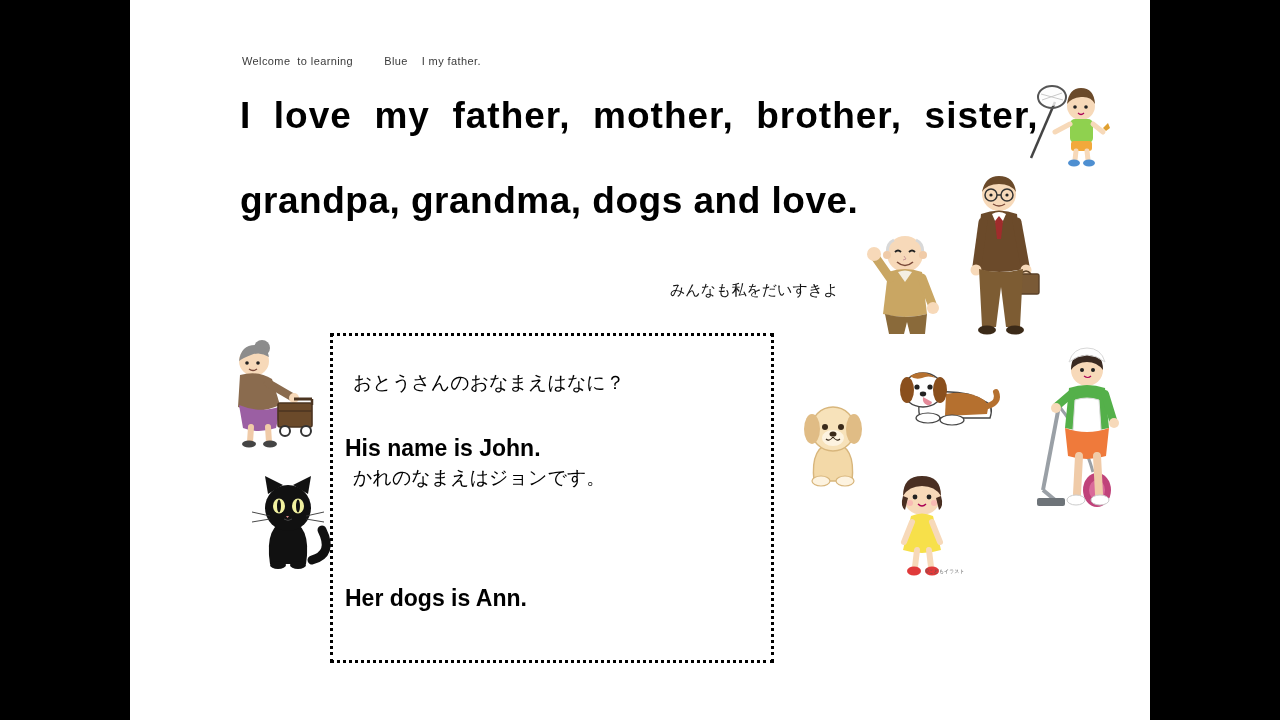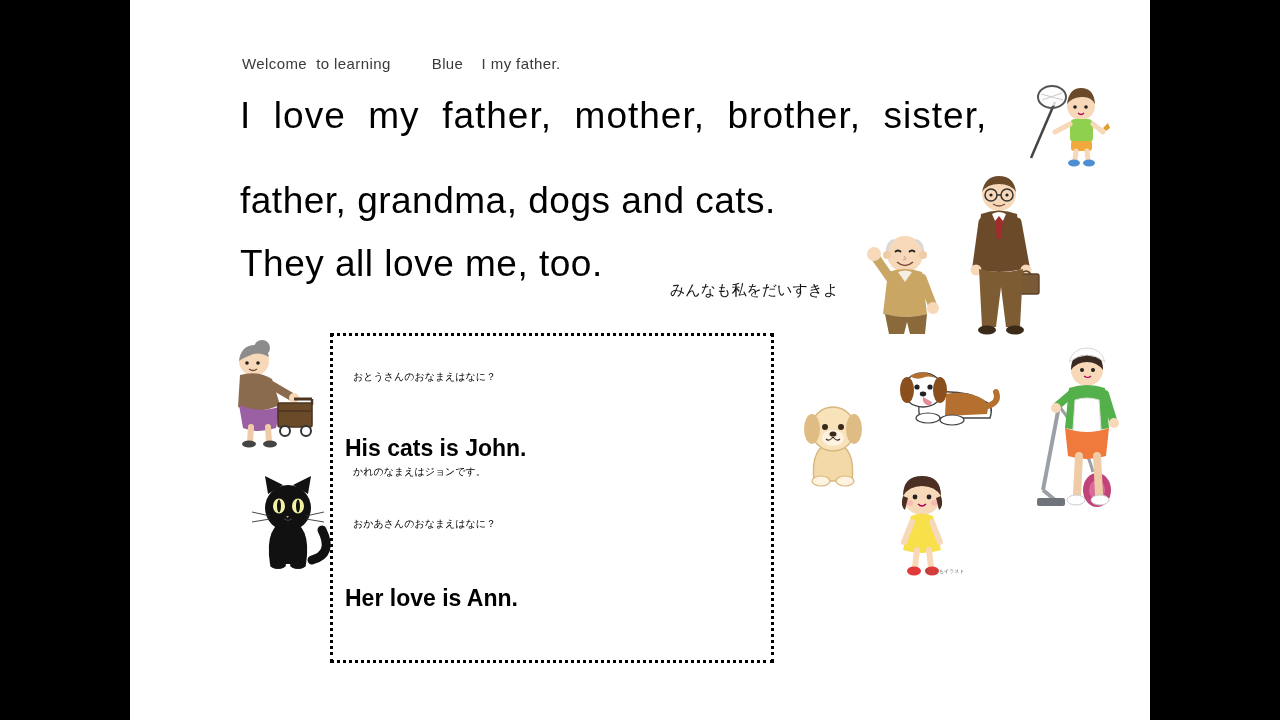--- a/index.html
+++ b/index.html
@@ -28,30 +28,30 @@
     height: 720px;
     background: #ffffff;
     overflow: hidden;
   }
 
   
   .header-line {
     position: absolute;
     left: 112px;
     top: 55px;
-    font-size: 15px;
+    font-size: 11px;
     color: #3a3a3a;
     letter-spacing: 0.4px;
     white-space: pre;
     text-align: right;
   }
   .main-line {
     position: absolute;
     color: #000;
-    font-weight: normal;
+    font-weight: bold;
     white-space: pre;
   }
   #line1 {
     left: 110px;
     top: 95px;
     font-size: 37px;
     letter-spacing: 1px;
   }
   #line2 {
     left: 110px;
@@ -91,21 +91,21 @@
     width: 420px;
   }
   .qa-en {
     font-size: 23px;
     font-weight: bold;
     color: #000;
     white-space: pre;
     line-height: 1.1;
   }
   .qa-jp {
-    font-size: 10px;
+    font-size: 19px;
     color: #000;
     white-space: pre;
     margin-top: 4px;
     margin-left: 8px;
   }
   #qa0 { top: 30px; }
   #qa1 { top: 100px; }
   #qa2 { top: 177px; }
   #qa3 { top: 250px; }
 
@@ -143,37 +143,35 @@
 </style>
 </head>
 <body>
 
 <div id="stage">
   <div id="slide">
 
     <div class="header-line">Welcome  to learning         Blue    I my father.</div>
 
     <div class="main-line" id="line1">I  love  my  father,  mother,  brother,  sister,</div>
-    <div class="main-line" id="line2">father, grandma, dogs and cats.</div>
-    <div class="main-line" id="line3">They all love me, too.</div>
+    <div class="main-line" id="line2">grandpa, grandma, dogs and love.</div>
     <div id="jp-note">みんなも私をだいすきよ</div>
 
     <div id="dialog-box">
       <div class="qa" id="qa0">
         <div class="qa-jp">おとうさんのおなまえはなに？</div>
       </div>
       <div class="qa" id="qa1">
-        <div class="qa-en">His cats is John.</div>
+        <div class="qa-en">His name is John.</div>
         <div class="qa-jp">かれのなまえはジョンです。</div>
       </div>
       <div class="qa" id="qa2">
-        <div class="qa-jp">おかあさんのおなまえはなに？</div>
       </div>
       <div class="qa" id="qa3">
-        <div class="qa-en">Her love is Ann.</div>
+        <div class="qa-en">Her dogs is Ann.</div>
       </div>
     </div>
 
     <div class="art" id="art-boy">
       <svg viewBox="0 0 90 90" width="90" height="90">
 
         <line x1="6" y1="78" x2="30" y2="22" stroke="#444" stroke-width="2.5"></line>
         <ellipse cx="27" cy="17" rx="14" ry="11" fill="none" stroke="#555" stroke-width="2"></ellipse>
         <ellipse cx="27" cy="17" rx="12" ry="9" fill="#fdfdfd" opacity="0.8"></ellipse>
         <path d="M16 14 L38 20 M17 20 L37 13" stroke="#bbb" stroke-width="0.8"></path>

